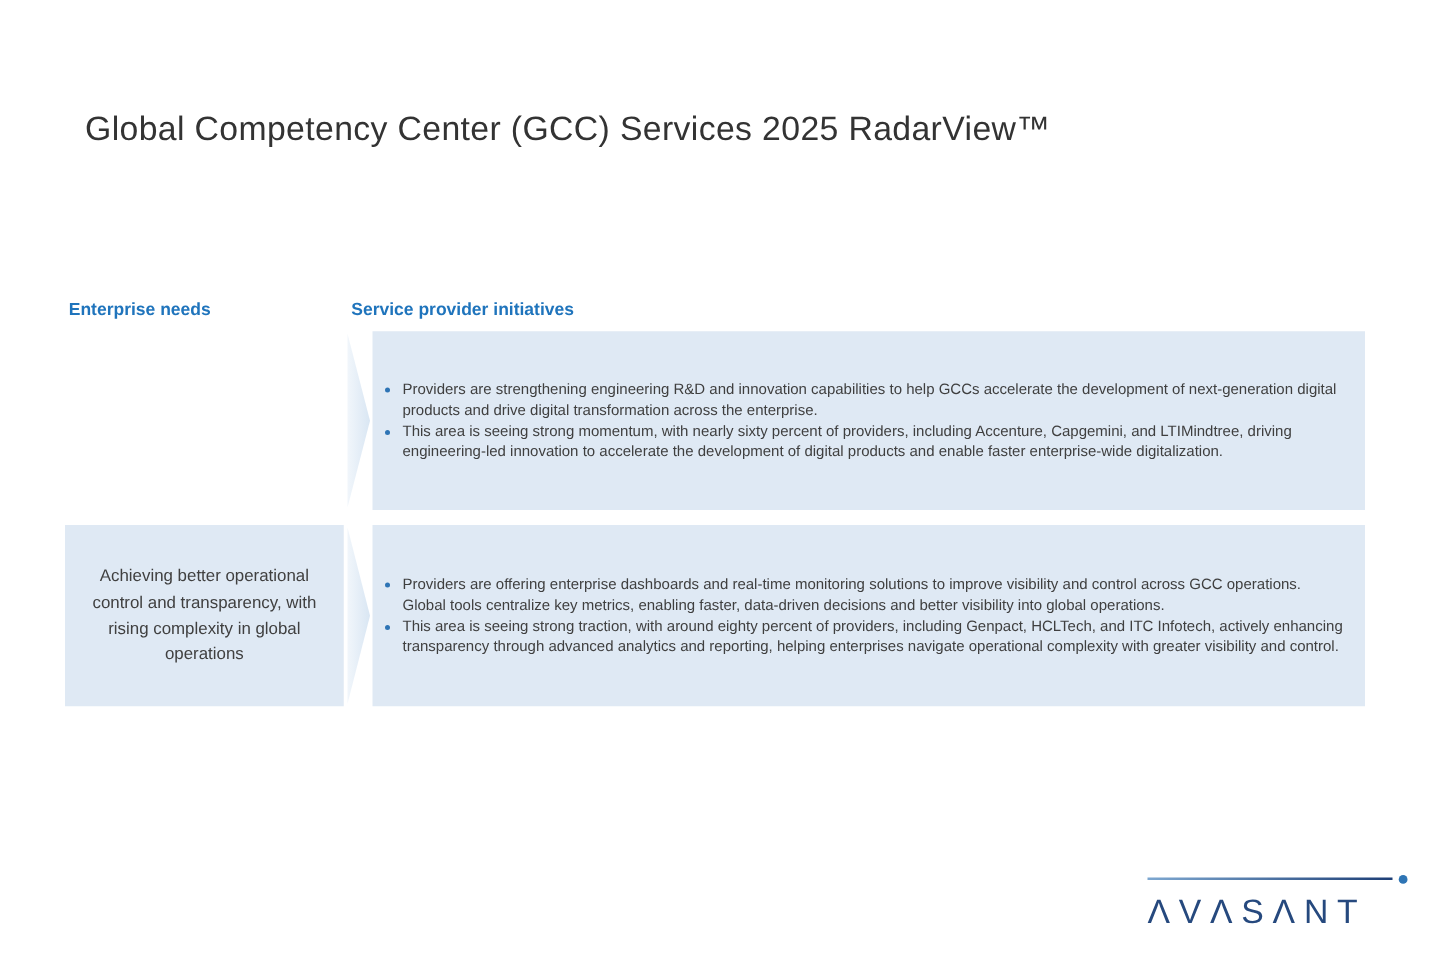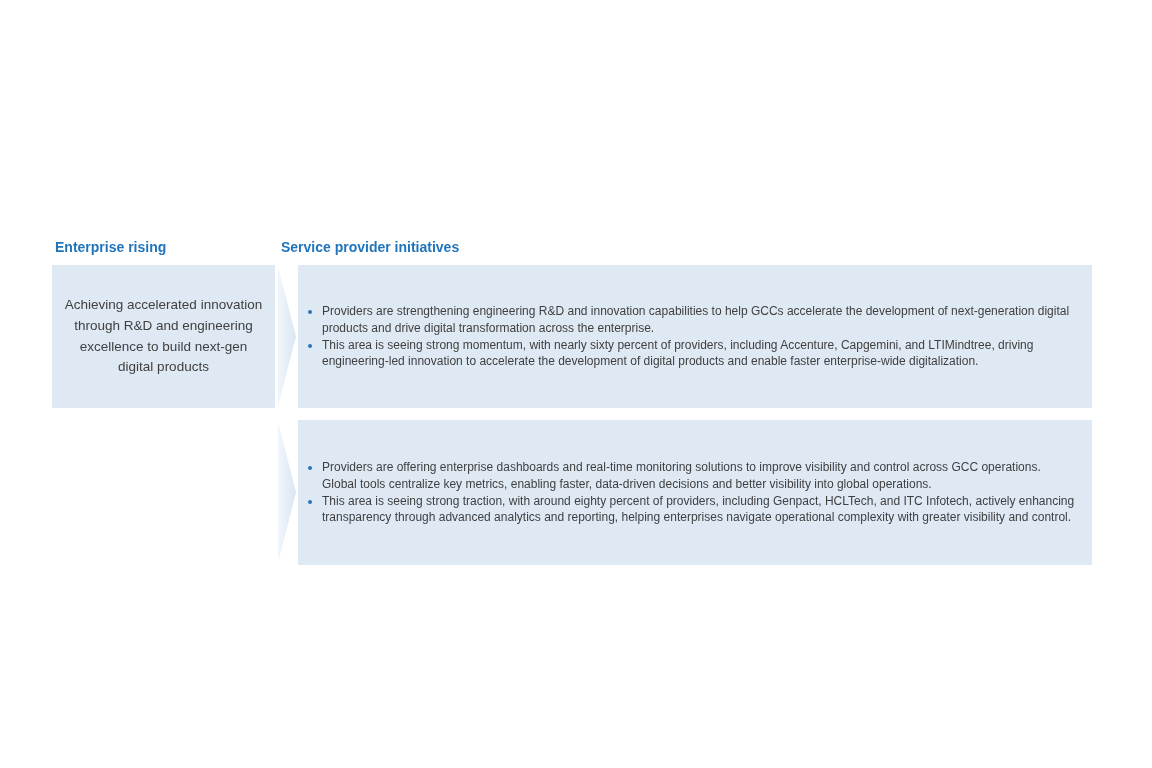--- a/index.html
+++ b/index.html
@@ -128,27 +128,25 @@
     letter-spacing: 7px;
     color: #26497e;
     white-space: nowrap;
   }
 </style>
 </head>
 <body>
 
 <div class="slide">
 
-
-  <div class="col-header left">Enterprise rising</div>
+  <div class="page-title">Global Competency Center (GCC) Services 2025 RadarView™</div>
+
+  <div class="col-header left">Enterprise needs</div>
   <div class="col-header right">Service provider initiatives</div>
 
-  <div class="need-box row1">
-    <div class="need-text">Achieving accelerated innovation through R&amp;D and engineering excellence to build next-gen digital products</div>
-  </div>
   <svg class="chevron row1" viewBox="0 0 20 143" preserveAspectRatio="none">
     <defs>
       <linearGradient id="chevGrad1" x1="0" y1="0" x2="1" y2="0">
         <stop offset="0" stop-color="#f1f6fb"></stop>
         <stop offset="1" stop-color="#d9e6f3"></stop>
       </linearGradient>
     </defs>
     <polygon points="1,2 19,71.5 1,141" fill="url(#chevGrad1)"></polygon>
   </svg>
   <div class="init-box row1">
@@ -157,20 +155,23 @@
         <span class="bullet-dot"></span>
         <span class="bullet-text">Providers are strengthening engineering R&amp;D and innovation capabilities to help GCCs accelerate the development of next-generation digital products and drive digital transformation across the enterprise.</span>
       </li>
       <li class="bullet-item">
         <span class="bullet-dot"></span>
         <span class="bullet-text">This area is seeing strong momentum, with nearly sixty percent of providers, including Accenture, Capgemini, and LTIMindtree, driving engineering-led innovation to accelerate the development of digital products and enable faster enterprise-wide digitalization.</span>
       </li>
     </ul>
   </div>
 
+  <div class="need-box row2">
+    <div class="need-text">Achieving better operational control and transparency, with rising complexity in global operations</div>
+  </div>
   <svg class="chevron row2" viewBox="0 0 20 145" preserveAspectRatio="none">
     <defs>
       <linearGradient id="chevGrad2" x1="0" y1="0" x2="1" y2="0">
         <stop offset="0" stop-color="#f1f6fb"></stop>
         <stop offset="1" stop-color="#d9e6f3"></stop>
       </linearGradient>
     </defs>
     <polygon points="1,2 19,72.5 1,143" fill="url(#chevGrad2)"></polygon>
   </svg>
   <div class="init-box row2">
@@ -179,14 +180,21 @@
         <span class="bullet-dot"></span>
         <span class="bullet-text">Providers are offering enterprise dashboards and real-time monitoring solutions to improve visibility and control across GCC operations. Global tools centralize key metrics, enabling faster, data-driven decisions and better visibility into global operations.</span>
       </li>
       <li class="bullet-item">
         <span class="bullet-dot"></span>
         <span class="bullet-text">This area is seeing strong traction, with around eighty percent of providers, including Genpact, HCLTech, and ITC Infotech, actively enhancing transparency through advanced analytics and reporting, helping enterprises navigate operational complexity with greater visibility and control.</span>
       </li>
     </ul>
   </div>
 
+  <div class="logo">
+    <div class="logo-rule">
+      <div class="logo-line"></div>
+      <div class="logo-dot"></div>
+    </div>
+    <div class="logo-text">ΛVΛSΛNT</div>
+  </div>
 
 </div>
 
 </body></html>

